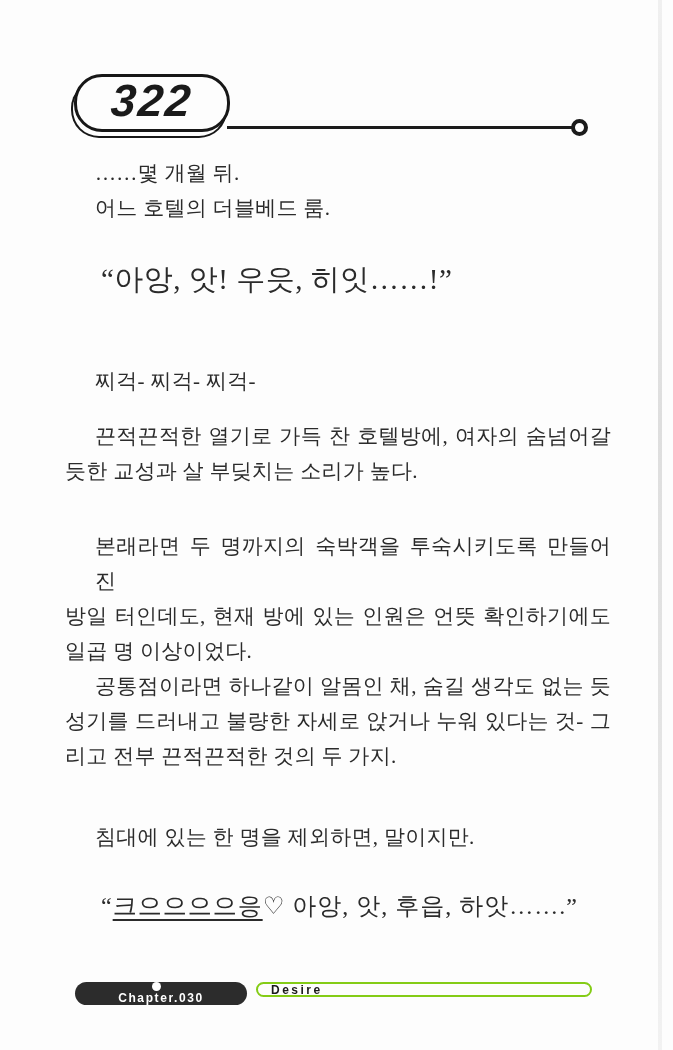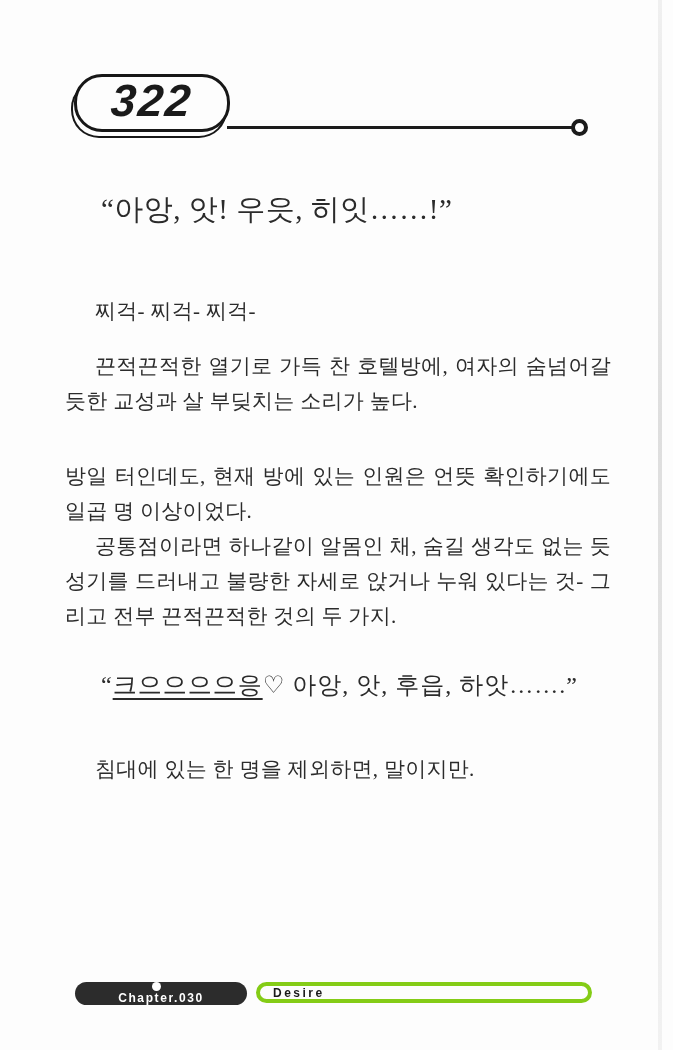--- a/index.html
+++ b/index.html
@@ -101,23 +101,23 @@
     font-family: "Liberation Sans", sans-serif;
     font-size: 12px;
     font-weight: bold;
     letter-spacing: 1.6px;
     color: #ffffff;
     white-space: nowrap;
   }
   .title-pill {
     position: absolute;
     left: 256px; top: 982px;
-    width: 336px; height: 21px;
+    width: 336px; height: 15px;
     background: #fdfdfd;
-    border: 4px solid #84cc16;
+    border: 2px solid #84cc16;
     border-radius: 12px;
     display: flex; align-items: center;
     padding: 0 13px;
     box-sizing: border-box;
   }
   .title-label {
     font-family: "Liberation Sans", sans-serif;
     font-size: 12px;
     font-weight: 600;
     letter-spacing: 2.5px;
@@ -140,42 +140,47 @@
 
   <div>
     <div class="page-badge">
       <span class="page-num">322</span>
     </div>
     <div class="header-rule"></div>
     <div class="header-dot"></div>
   </div>
 
   <div class="body-text">
+      <div class="block b-narration-opening">
+        <div class="line indent"><span>……몇 개월 뒤.</span></div>
+        <div class="line indent"><span>어느 호텔의 더블베드 룸.</span></div>
+      </div>
       <div class="block b-dialogue-1">
         <div class="line dialog indent-d"><span>“아앙, 앗! 우읏, 히잇……!”</span></div>
       </div>
       <div class="block b-sfx-1">
         <div class="line indent"><span>찌걱- 찌걱- 찌걱-</span></div>
       </div>
       <div class="block b-narration-2">
         <div class="line indent j"><span>끈적끈적한 열기로 가득 찬 호텔방에, 여자의 숨넘어갈</span></div>
         <div class="line"><span>듯한 교성과 살 부딪치는 소리가 높다.</span></div>
       </div>
       <div class="block b-narration-3">
+        <div class="line indent j"><span>본래라면 두 명까지의 숙박객을 투숙시키도록 만들어진</span></div>
         <div class="line j"><span>방일 터인데도, 현재 방에 있는 인원은 언뜻 확인하기에도</span></div>
         <div class="line"><span>일곱 명 이상이었다.</span></div>
         <div class="line indent j"><span>공통점이라면 하나같이 알몸인 채, 숨길 생각도 없는 듯</span></div>
         <div class="line j"><span>성기를 드러내고 불량한 자세로 앉거나 누워 있다는 것- 그</span></div>
         <div class="line"><span>리고 전부 끈적끈적한 것의 두 가지.</span></div>
       </div>
+      <div class="block b-narration-4">
+        <div class="line indent"><span>침대에 있는 한 명을 제외하면, 말이지만.</span></div>
+      </div>
       <div class="block b-dialogue-2">
         <div class="line dialog-lg indent-d"><span>“</span><span class="u">크으으으으응</span><span>♡ 아앙, 앗, 후읍, 하앗…….”</span></div>
-      </div>
-      <div class="block b-narration-4">
-        <div class="line indent"><span>침대에 있는 한 명을 제외하면, 말이지만.</span></div>
       </div>
     </div>
 
   <div>
     <div class="chapter-pill">
       <span class="chapter-dot"></span>
       <span class="chapter-label">Chapter.030</span>
     </div>
     <div class="title-pill">
       <span class="title-label">Desire</span>

